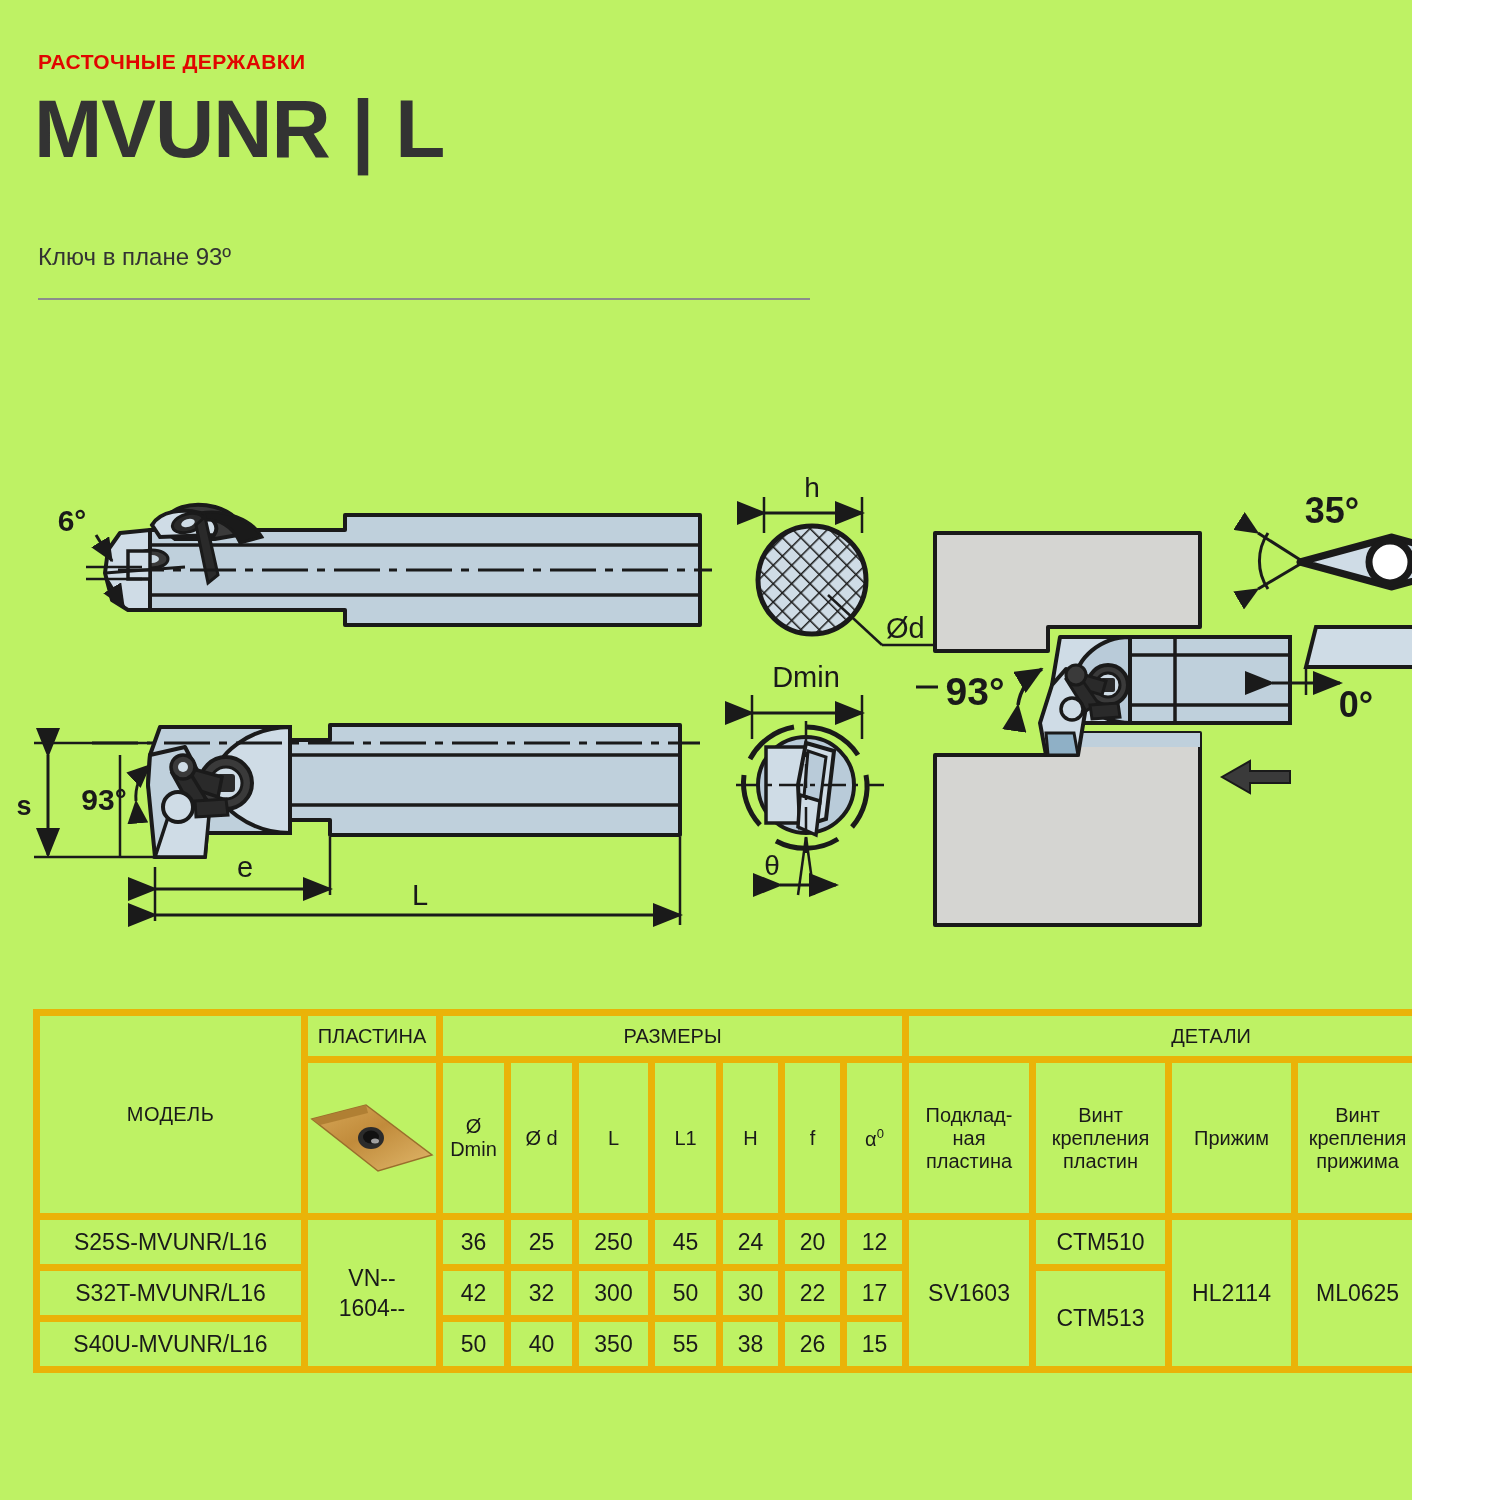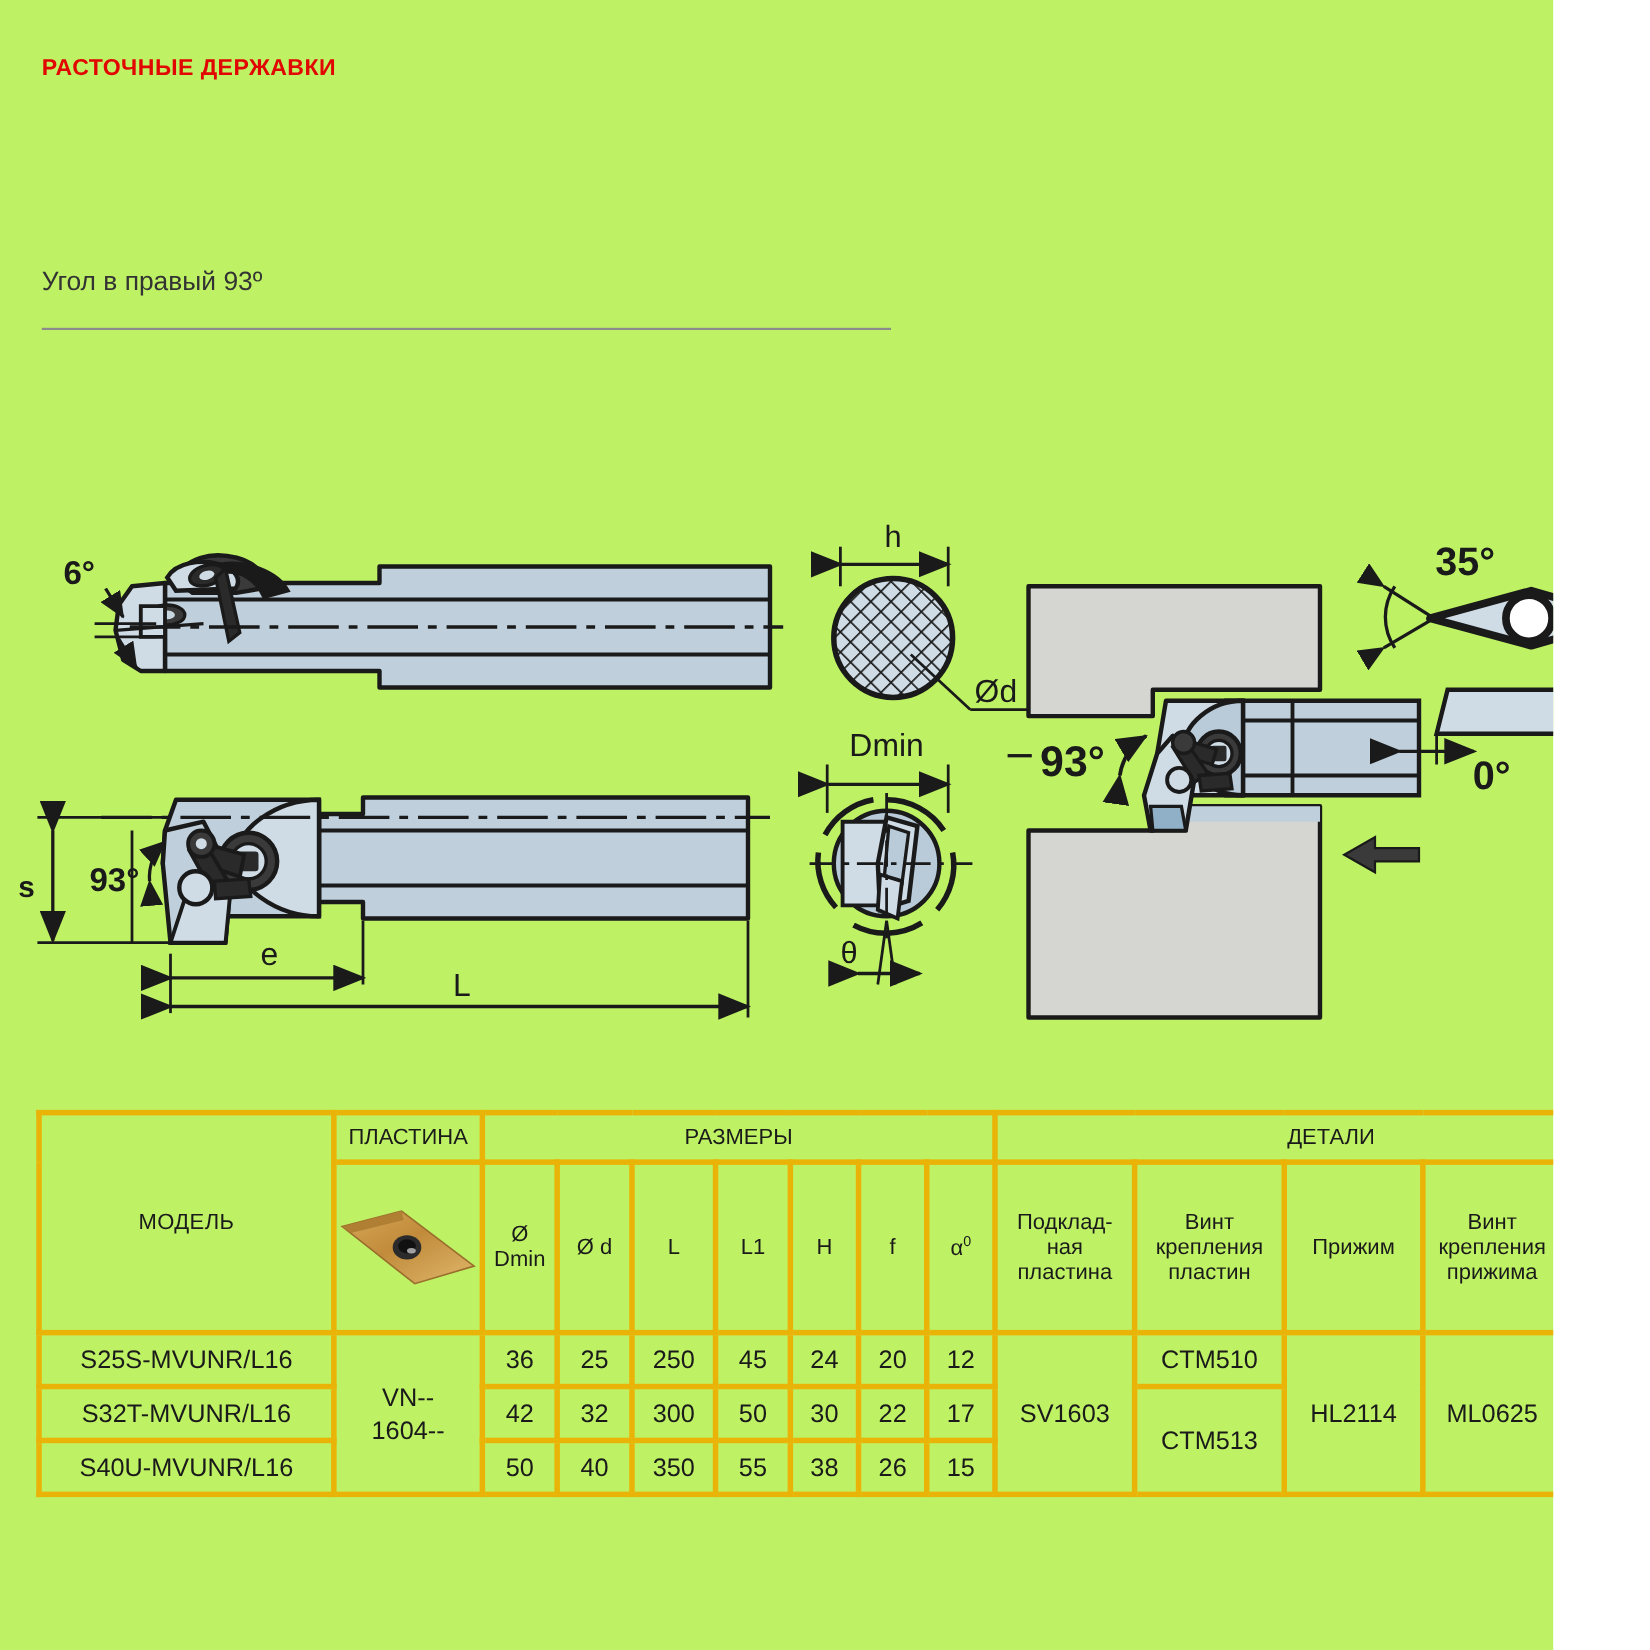--- a/index.html
+++ b/index.html
@@ -88,21 +88,21 @@
   
   .spec-table {
     position: absolute;
     left: 33px;
     top: 1009px;
     width: 1434px;
     border-collapse: collapse;
     table-layout: fixed;
   }
   .spec-table td, .spec-table th {
-    border: 5px solid #eab308;
+    border: 7px solid #eab308;
     text-align: center;
     vertical-align: middle;
     font-size: 20px;
     color: #1a1a1a;
     font-weight: normal;
     padding: 0;
   }
   .model-head {
     font-weight: bold;
     font-size: 19px;
@@ -118,21 +118,22 @@
     width: 128px;
     height: 74px;
   }
 </style>
 </head>
 <body>
 
 <div id="page">
 
   <div class="kicker">РАСТОЧНЫЕ ДЕРЖАВКИ</div>
-  <div class="subtitle">Угол в правый 93º</div>
+  <div class="title">MVUNR | L</div>
+  <div class="subtitle">Ключ в плане 93º</div>
   <div class="rule"></div>
 
   <div class="drawing">
     <svg width="1500" height="510" viewBox="0 0 1500 510" xmlns="http://www.w3.org/2000/svg">
       <defs>
         <marker id="ar" markerWidth="10" markerHeight="8" refX="9" refY="4" orient="auto">
           <path d="M0,0 L10,4 L0,8 z" fill="#1a1a1a"></path>
         </marker>
         <marker id="arS" markerWidth="8" markerHeight="7" refX="7.5" refY="3.5" orient="auto">
           <path d="M0,0 L8,3.5 L0,7 z" fill="#1a1a1a"></path>

